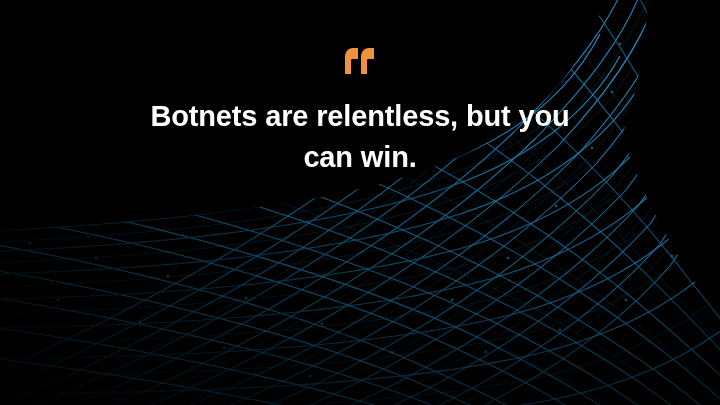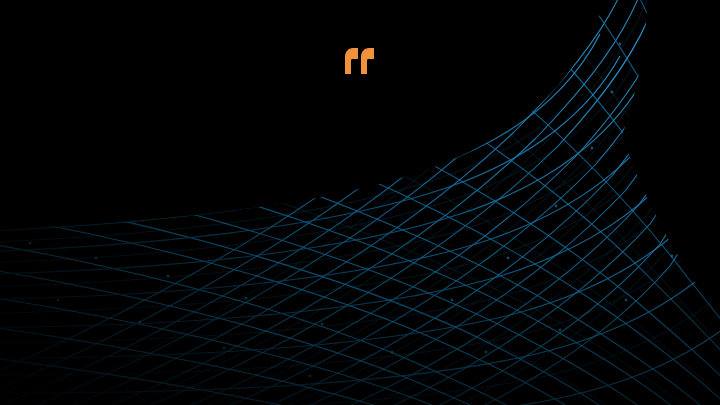--- a/index.html
+++ b/index.html
@@ -223,15 +223,17 @@
 
   <div id="content">
 
     <svg class="quote-mark" viewBox="0 0 30 26">
       <path d="M0 26 L0 9 C0 4 3 0 8 0 L13 0 L13 11 L7.5 11
                C6.5 11 6 11.6 6 12.6 L6 26 Z" fill="#F0923C"></path>
       <path d="M16 26 L16 9 C16 4 19 0 24 0 L29 0 L29 11 L23.5 11
                C22.5 11 22 11.6 22 12.6 L22 26 Z" fill="#F0923C"></path>
     </svg>
 
+    <div class="quote-text">Botnets are relentless, but you
+can win.</div>
   </div>
 
 </div>
 
 </body></html>

